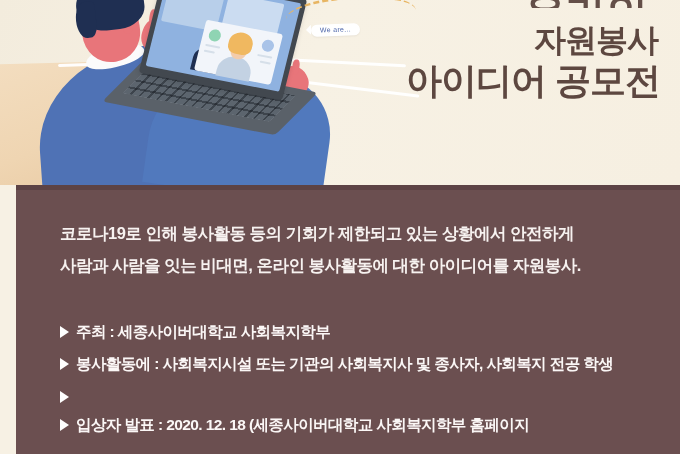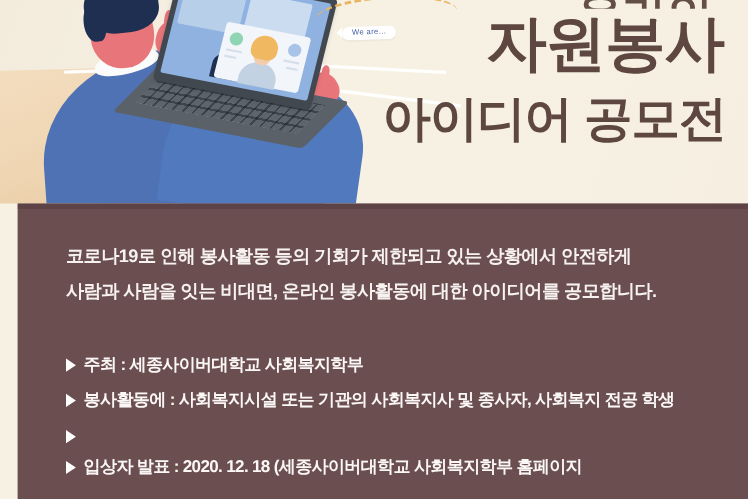--- a/index.html
+++ b/index.html
@@ -339,26 +339,26 @@
     letter-spacing: -1px;
   }
   .title-cut {
     font-size: 42px;
     height: 16px;
     overflow: hidden;
     color: #5d4740;
     opacity: .95;
   }
   .title-line {
-    font-size: 55px;
-    margin-top: 3px;
+    font-size: 32px;
+    margin-top: 16px;
   }
   .title-line2 {
-    font-size: 44px;
-    margin-top: 20px;
+    font-size: 36px;
+    margin-top: 6px;
     margin-right: -2px;
     text-align: right;
   }
 
   
   .bottom-band {
     position: absolute;
     left: 16px;
     top: 185px;
     width: 680px;
@@ -473,21 +473,21 @@
       <div class="title-line">자원봉사</div>
       <div class="title-line2">아이디어 공모전</div>
     </div>
   </div>
 
   <div class="bottom-band">
     <div class="band-topstripe"></div>
 
     <div class="lead">
       <div>코로나19로 인해 봉사활동 등의 기회가 제한되고 있는 상황에서 안전하게</div>
-      <div>사람과 사람을 잇는 비대면, 온라인 봉사활동에 대한 아이디어를 공모합니다.</div>
+      <div>사람과 사람을 잇는 비대면, 온라인 봉사활동에 대한 아이디어를 자원봉사.</div>
     </div>
 
     <div class="bullets">
       <div class="bullet">
         <span class="tri"></span>
         <span>주최 : 세종사이버대학교 사회복지학부</span>
       </div>
       <div class="bullet">
         <span class="tri"></span>
         <span>봉사활동에 : 사회복지시설 또는 기관의 사회복지사 및 종사자, 사회복지 전공 학생</span>

